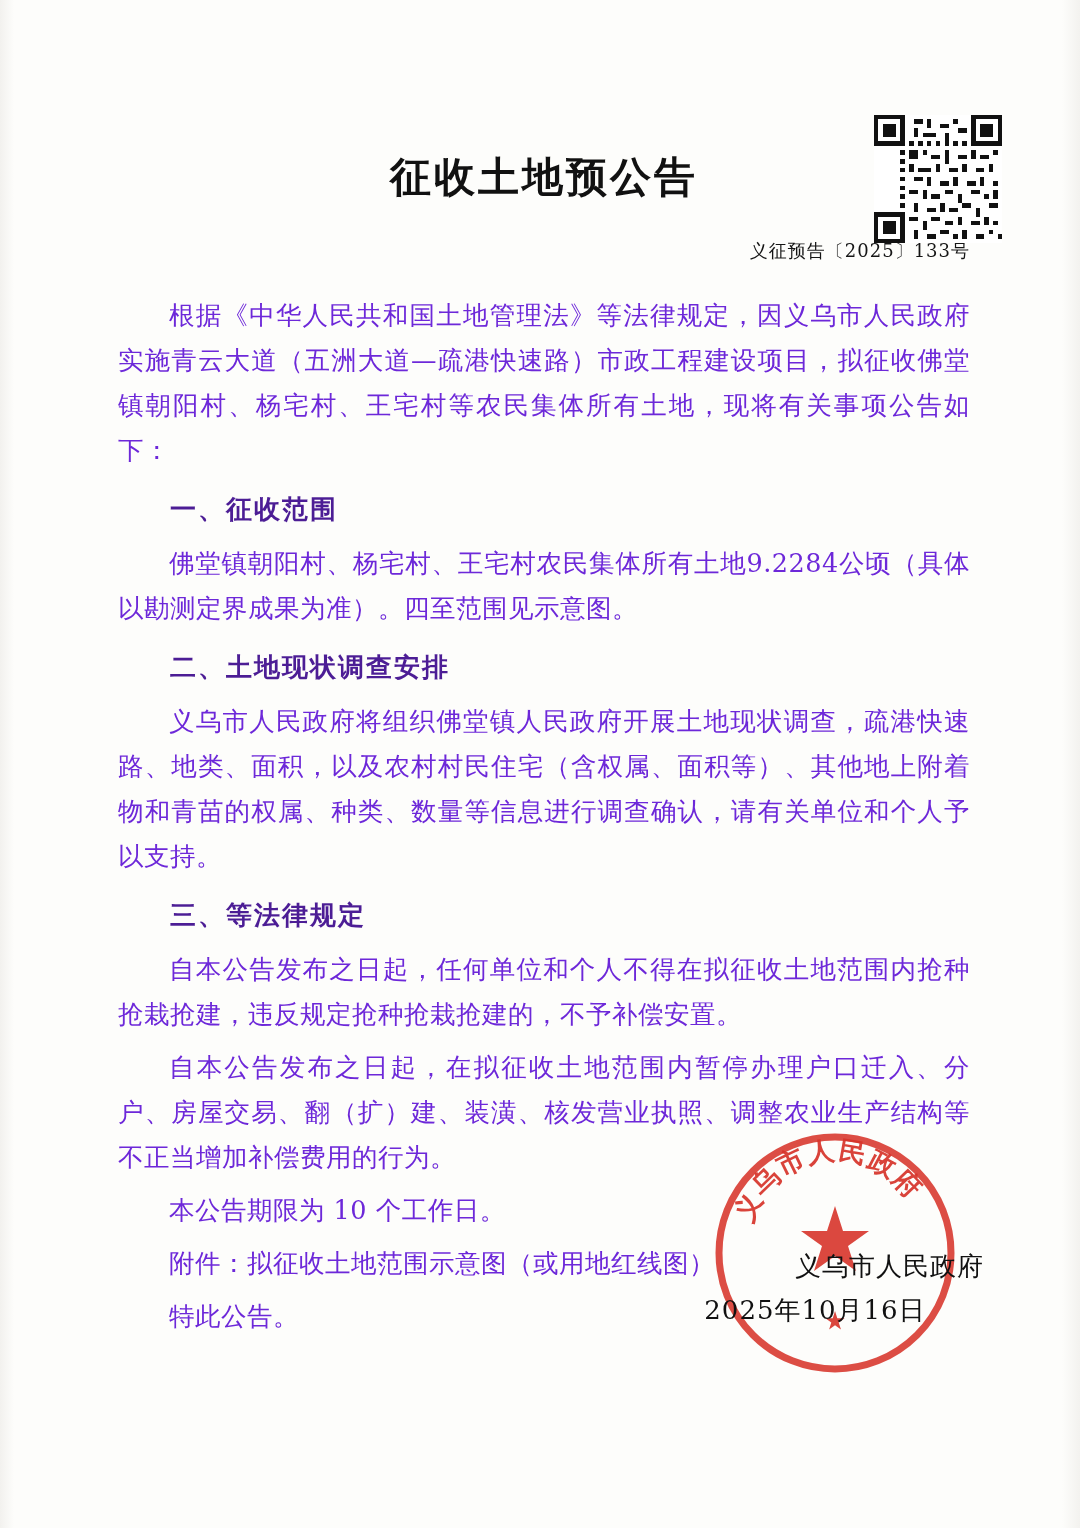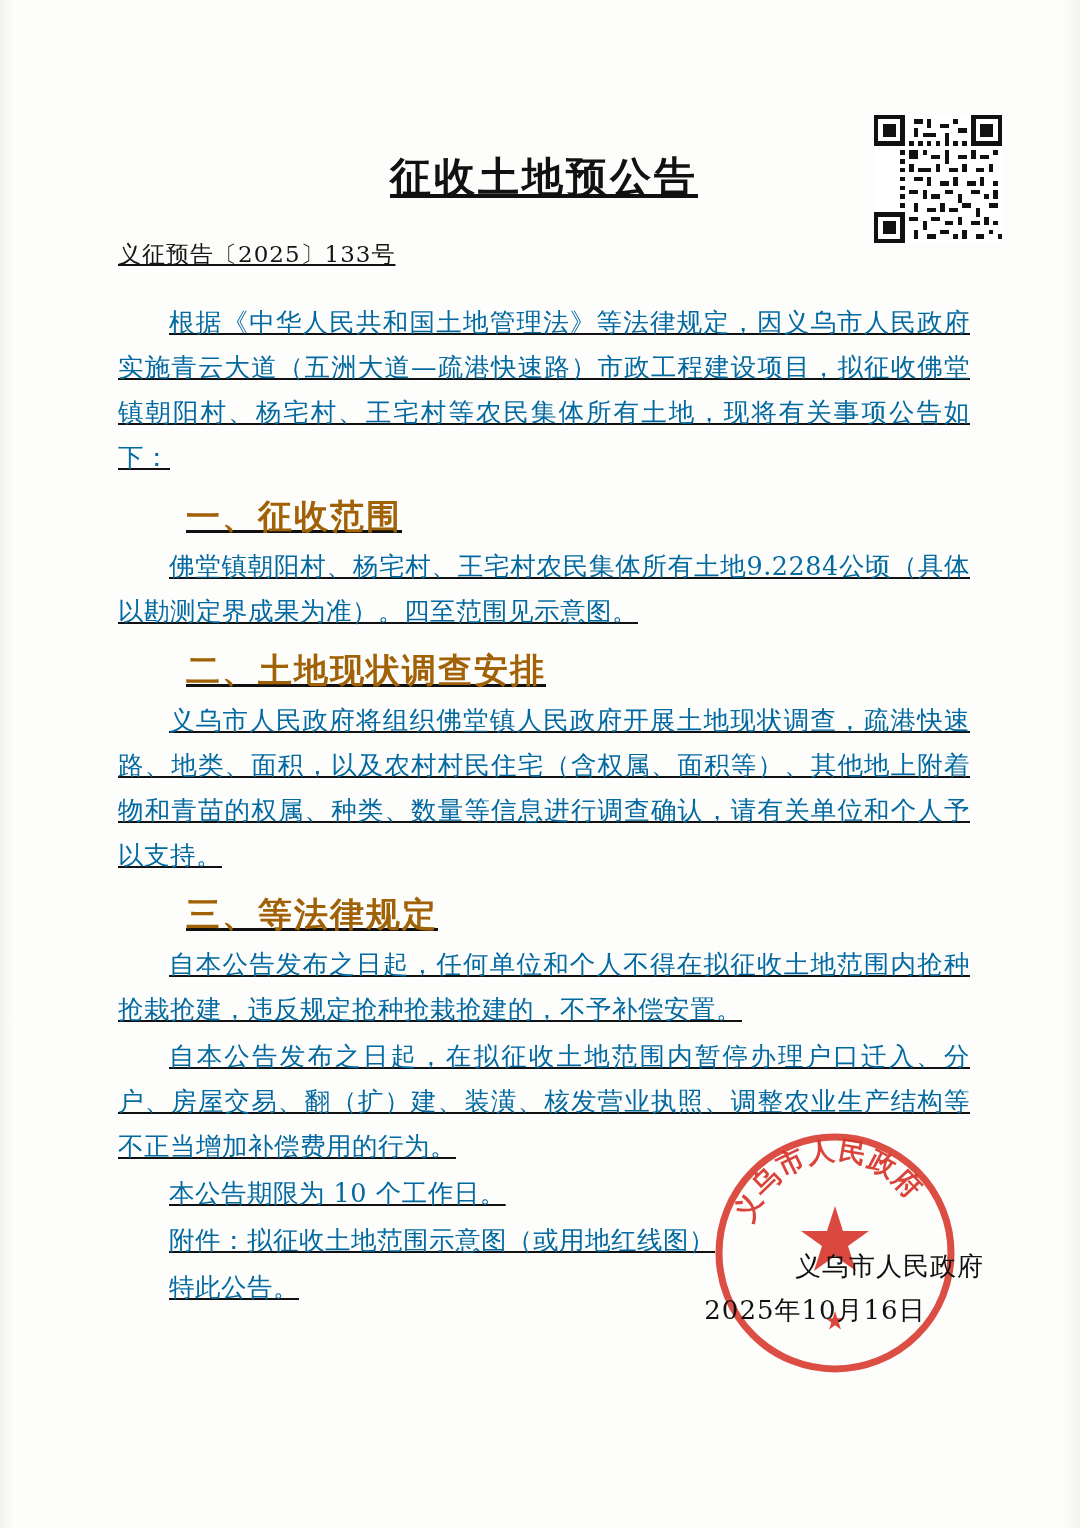--- a/index.html
+++ b/index.html
@@ -29,65 +29,64 @@
   .scan-edge-right {
     position: absolute;
     right: 0; top: 0; bottom: 0; width: 18px;
     background: linear-gradient(to left, #f3f2ef, rgba(255,255,255,0));
   }
   .content {
     position: absolute;
     left: 118px;
     right: 110px;
     top: 150px;
-    text-decoration: underline;
   }
   .qr {
     position: absolute;
     top: 115px;
     right: 78px;
     width: 128px;
     height: 128px;
   }
   .qr svg { display: block; }
 
   .doc-title {
     text-align: center;
     font-size: 41px;
     font-weight: bold;
     letter-spacing: 3px;
     color: #111;
     margin: 0 0 34px 0;
     font-family: "DejaVu Serif", "Liberation Serif", serif;
   }
   .doc-number {
-    text-align: left;
-    font-size: 23px;
+    text-align: right;
+    font-size: 18px;
     letter-spacing: 1px;
     margin: 0 0 30px 0;
     color: #151515;
   }
   p.body-para {
     font-size: 25.5px;
     line-height: 45px;
     text-align: justify;
     text-justify: inter-ideograph;
-    margin: 0 0 2px 0;
+    margin: 8px 0 2px 0;
     text-indent: 2em;
     letter-spacing: 0.5px;
-    color: #0369a1;
+    color: #6d28d9;
   }
   h2.section-heading {
-    font-size: 34px;
+    font-size: 26px;
     font-weight: bold;
     line-height: 48px;
     margin: 12px 0 4px 0;
     text-indent: 2em;
     letter-spacing: 2px;
-    color: #a16207;
+    color: #4c1d95;
     font-family: "DejaVu Sans", "Liberation Sans", sans-serif;
   }
   .sign-block {
     position: absolute;
     right: 92px;
     bottom: 196px;
     text-align: left;
     width: 330px;
     margin-top: 7px;
   }

